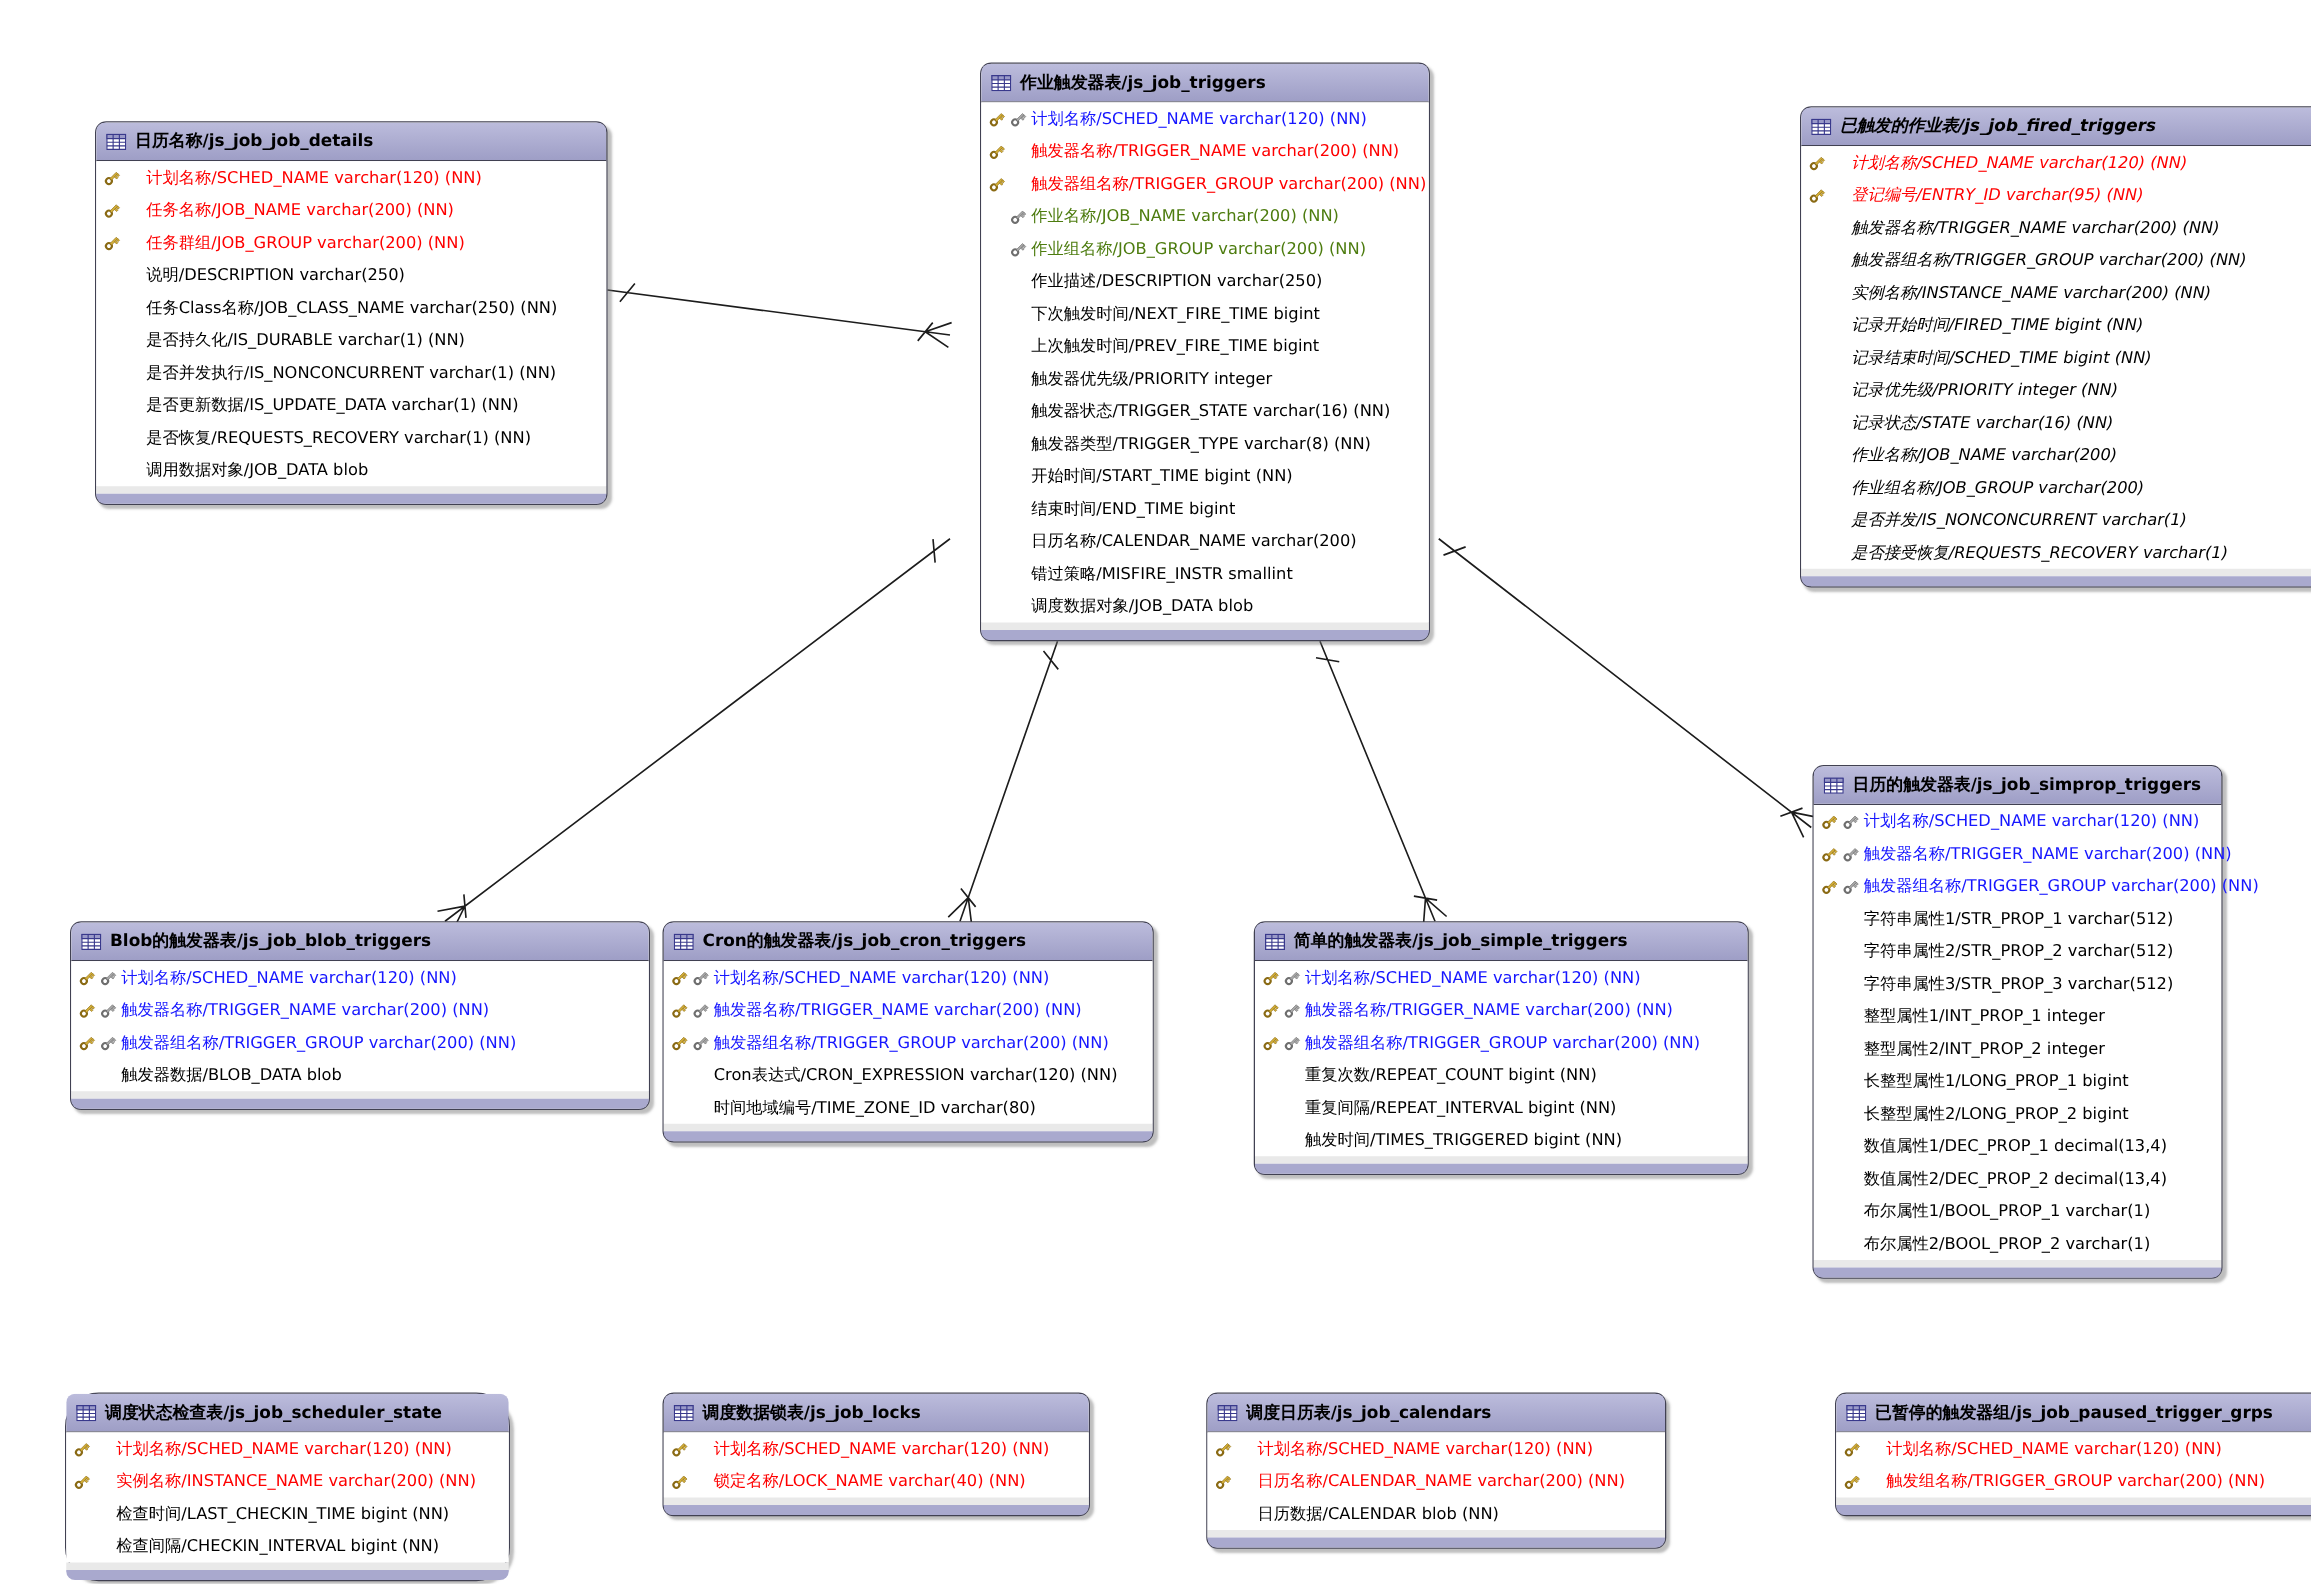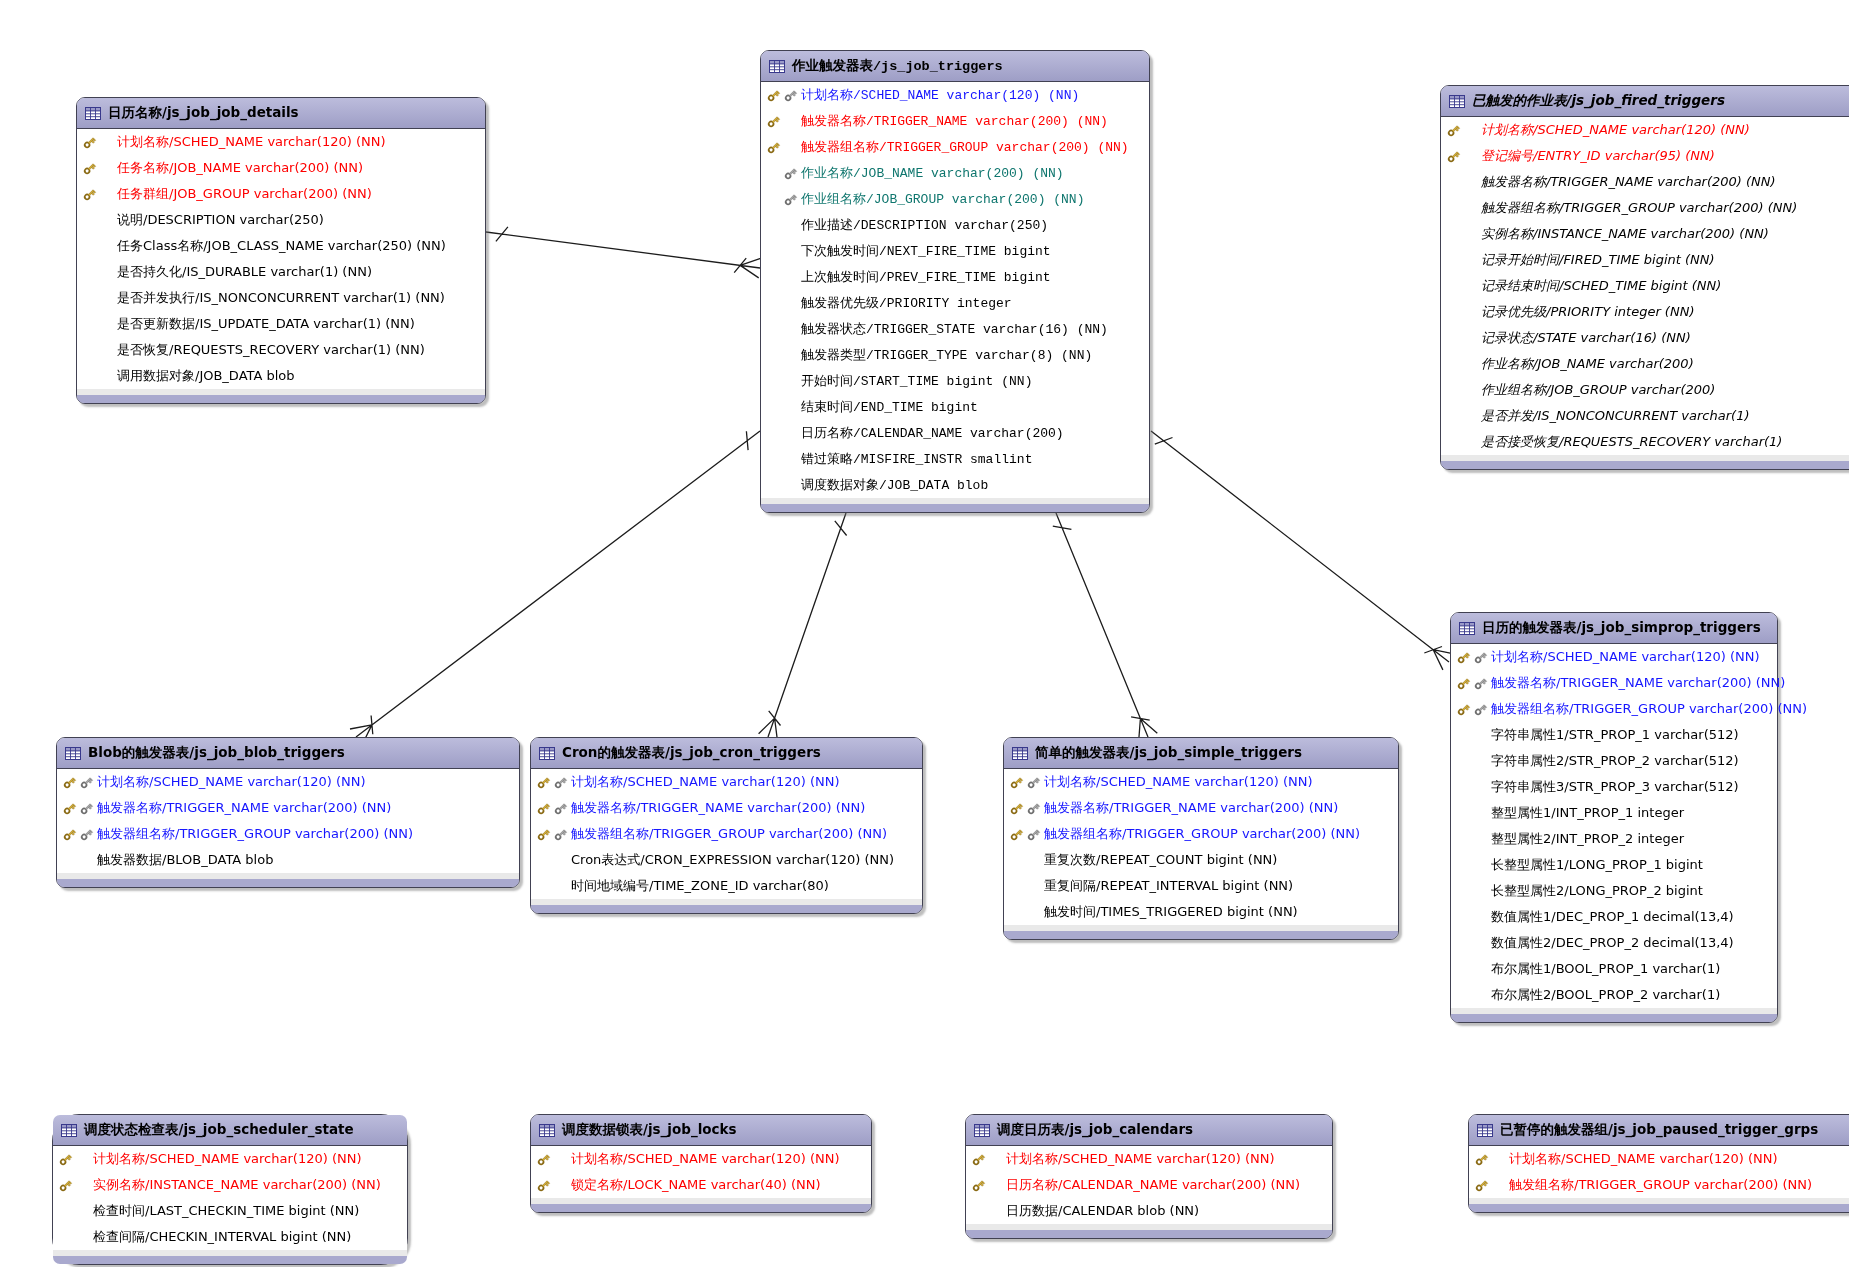--- a/index.html
+++ b/index.html
@@ -12,21 +12,21 @@
   .hdr{height:30px;display:flex;align-items:center;gap:7px;padding:0 8px;
        background:linear-gradient(#bcbcdc,#9e9ec6);border-bottom:1.5px solid #414152;
        border-radius:7px 7px 0 0;font-size:13.5px;font-weight:bold;color:#000;white-space:nowrap}
   .body{background:#fff}
   .row{height:26px;display:flex;align-items:center;font-size:13px}
   .keys{display:flex;gap:2px;min-width:40px;width:40px;padding-left:5px;box-sizing:border-box;align-items:center}
   .kslot{width:15px;height:15px;display:inline-block;flex:0 0 15px}
   .ftext{white-space:nowrap}
   .f-pk{color:#fe0000}
   .f-pkfk{color:#1616ff}
-  .f-fk{color:#0f766e}
+  .f-fk{color:#4d7c0f}
   .f-plain{color:#000000}
   .strip-gray{height:6px;background:#e9e9e9}
   .strip-lav{height:8px;background:#a9a9ce;border-radius:0 0 7px 7px}
 </style>
 </head>
 <body>
 
 <div id="canvas">
   <svg id="rel-layer" width="1849" height="1267">
       <path d="M486.0 232.0 L760.0 268.0 M495.9 241.4 L507.9 226.8 M740.2 265.4 L758.7 277.9 M740.2 265.4 L761.3 258.1 M734.2 272.7 L746.2 258.1 " fill="none" stroke="#1c1c1c" stroke-width="1.3"></path>
@@ -135,21 +135,21 @@
           <span class="keys">
             <span class="kslot"></span>
             <span class="kslot"></span>
           </span>
           <span class="ftext f-plain">调用数据对象/JOB_DATA blob</span>
         </div>
       </div>
       <div class="strip-gray"></div>
       <div class="strip-lav"></div>
     </div>
-    <div class="ertable" style="left: 760px; top: 50px; width: 390px; font-family: Liberation Mono, monospace;">
+    <div class="ertable" style="left: 784px; top: 50px; width: 360px;">
       <div class="hdr">
         <span style="display: inline-flex;">
           <svg width="16" height="13" viewBox="0 0 16 13">
             <rect x="0.5" y="0.5" width="15" height="12" fill="#ffffff" stroke="#39398c"></rect>
             <rect x="0.5" y="0.5" width="15" height="3.4" fill="#9a9ac8" stroke="#39398c"></rect>
             <path d="M5.5 0.5 V12.5 M10.5 0.5 V12.5 M0.5 6.8 H15.5 M0.5 9.7 H15.5" stroke="#39398c" fill="none" stroke-width="0.9"></path>
           </svg>
         </span>
         <span>作业触发器表/js_job_triggers</span>
       </div>

